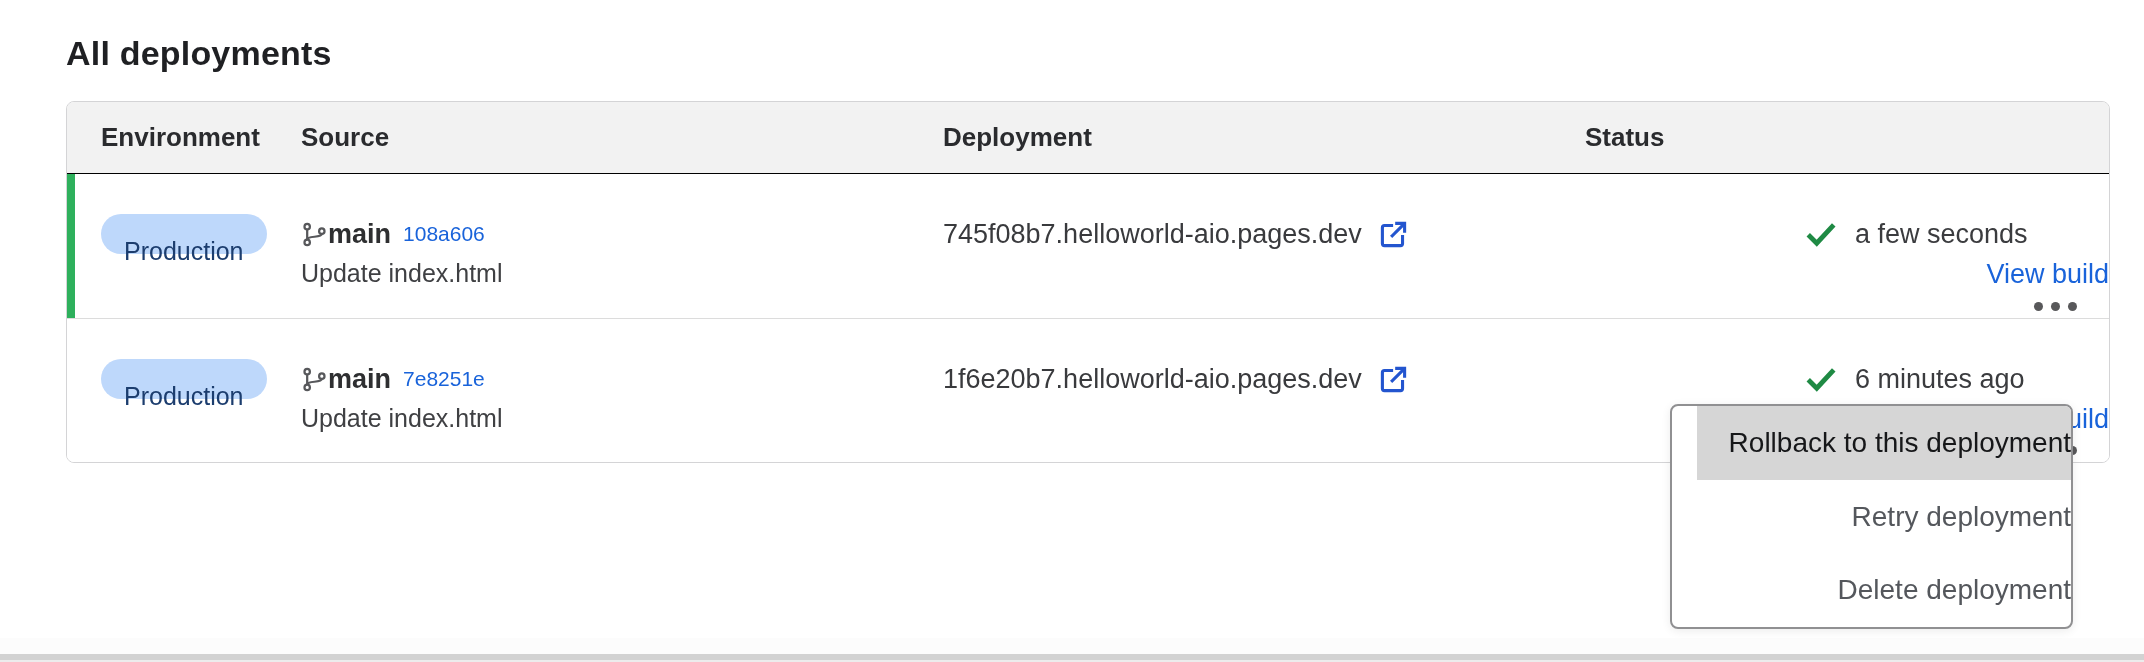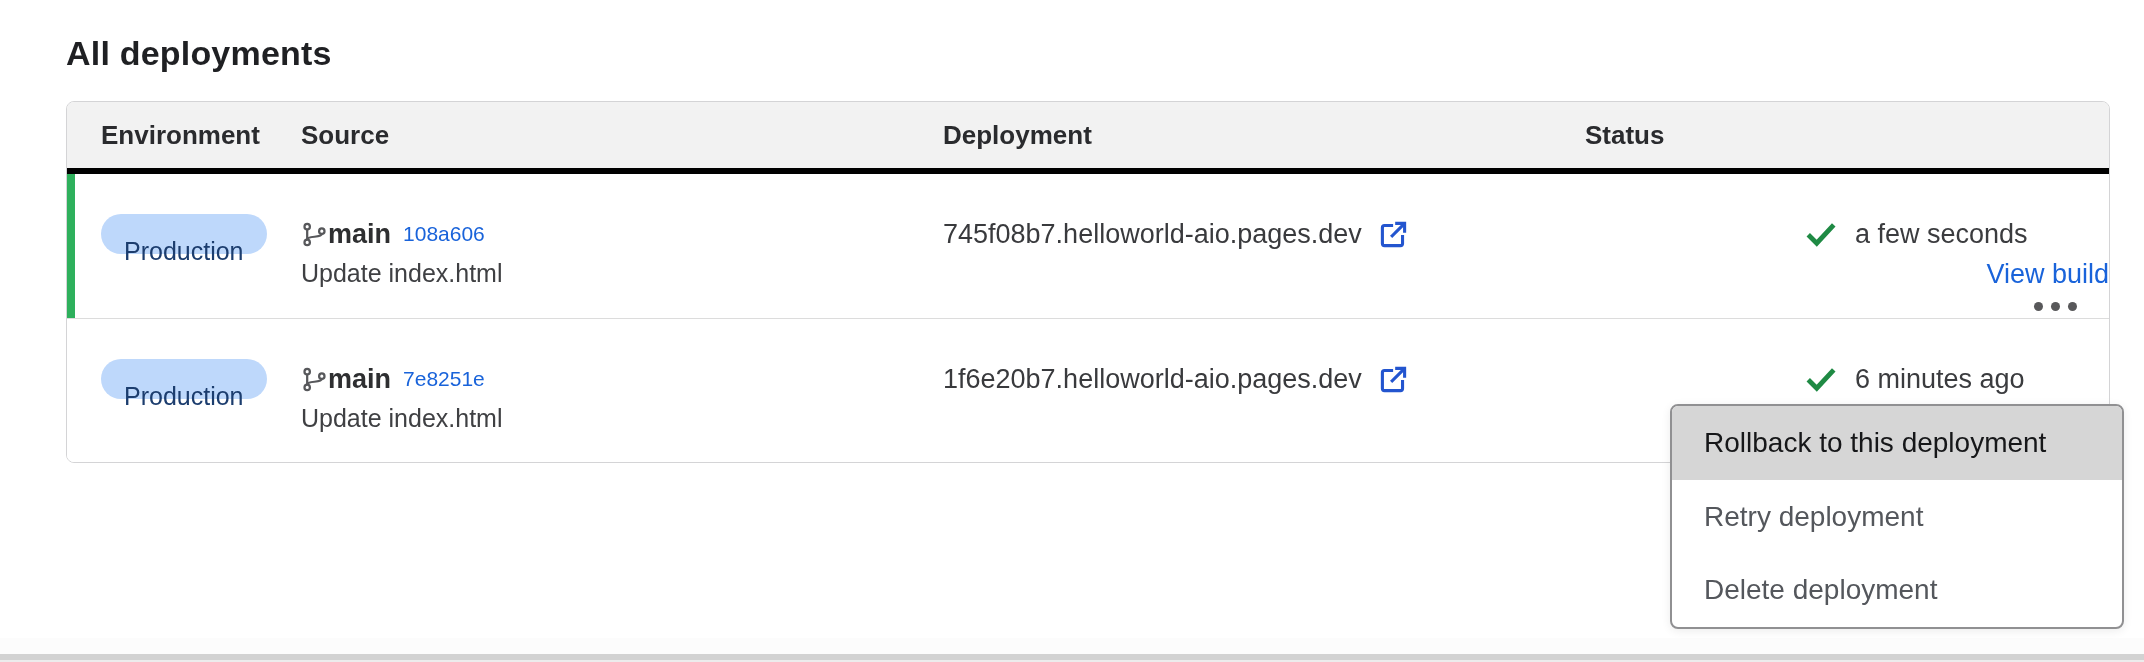--- a/index.html
+++ b/index.html
@@ -31,21 +31,21 @@
     border: 1px solid #d4d4d6;
     border-radius: 8px;
     overflow: hidden;
     background: #fff;
   }
   .thead {
     display: flex;
     align-items: center;
     height: 72px;
     background: #f2f2f2;
-    border-bottom: 6px solid #000000;
+    border-bottom: 1px solid #000000;
     font-size: 26px;
     font-weight: 600;
     color: #2a2b2e;
   }
   .trow {
     position: relative;
     display: flex;
     align-items: stretch;
     height: 144px;
     background: #fff;
@@ -114,30 +114,31 @@
     border: none;
     background: transparent;
     padding: 0;
   }
   .more-btn .dot { width: 9px; height: 9px; border-radius: 50%; background: #58585a; }
   
   .context-menu {
     position: absolute;
     left: 1670px;
     top: 404px;
-    width: 454px;
+    width: 403px;
     height: 225px;
     background: #ffffff;
     border: 2px solid #909092;
     border-radius: 8px;
     overflow: hidden;
     display: flex;
     flex-direction: column;
     box-shadow: 0 2px 10px rgba(0,0,0,0.08);
     z-index: 10;
+    align-items: flex-end;
   }
   .menu-item {
     flex: 1;
     display: flex;
     align-items: center;
     padding-left: 32px;
     font-size: 28px;
     color: #54575c;
     cursor: pointer;
   }

